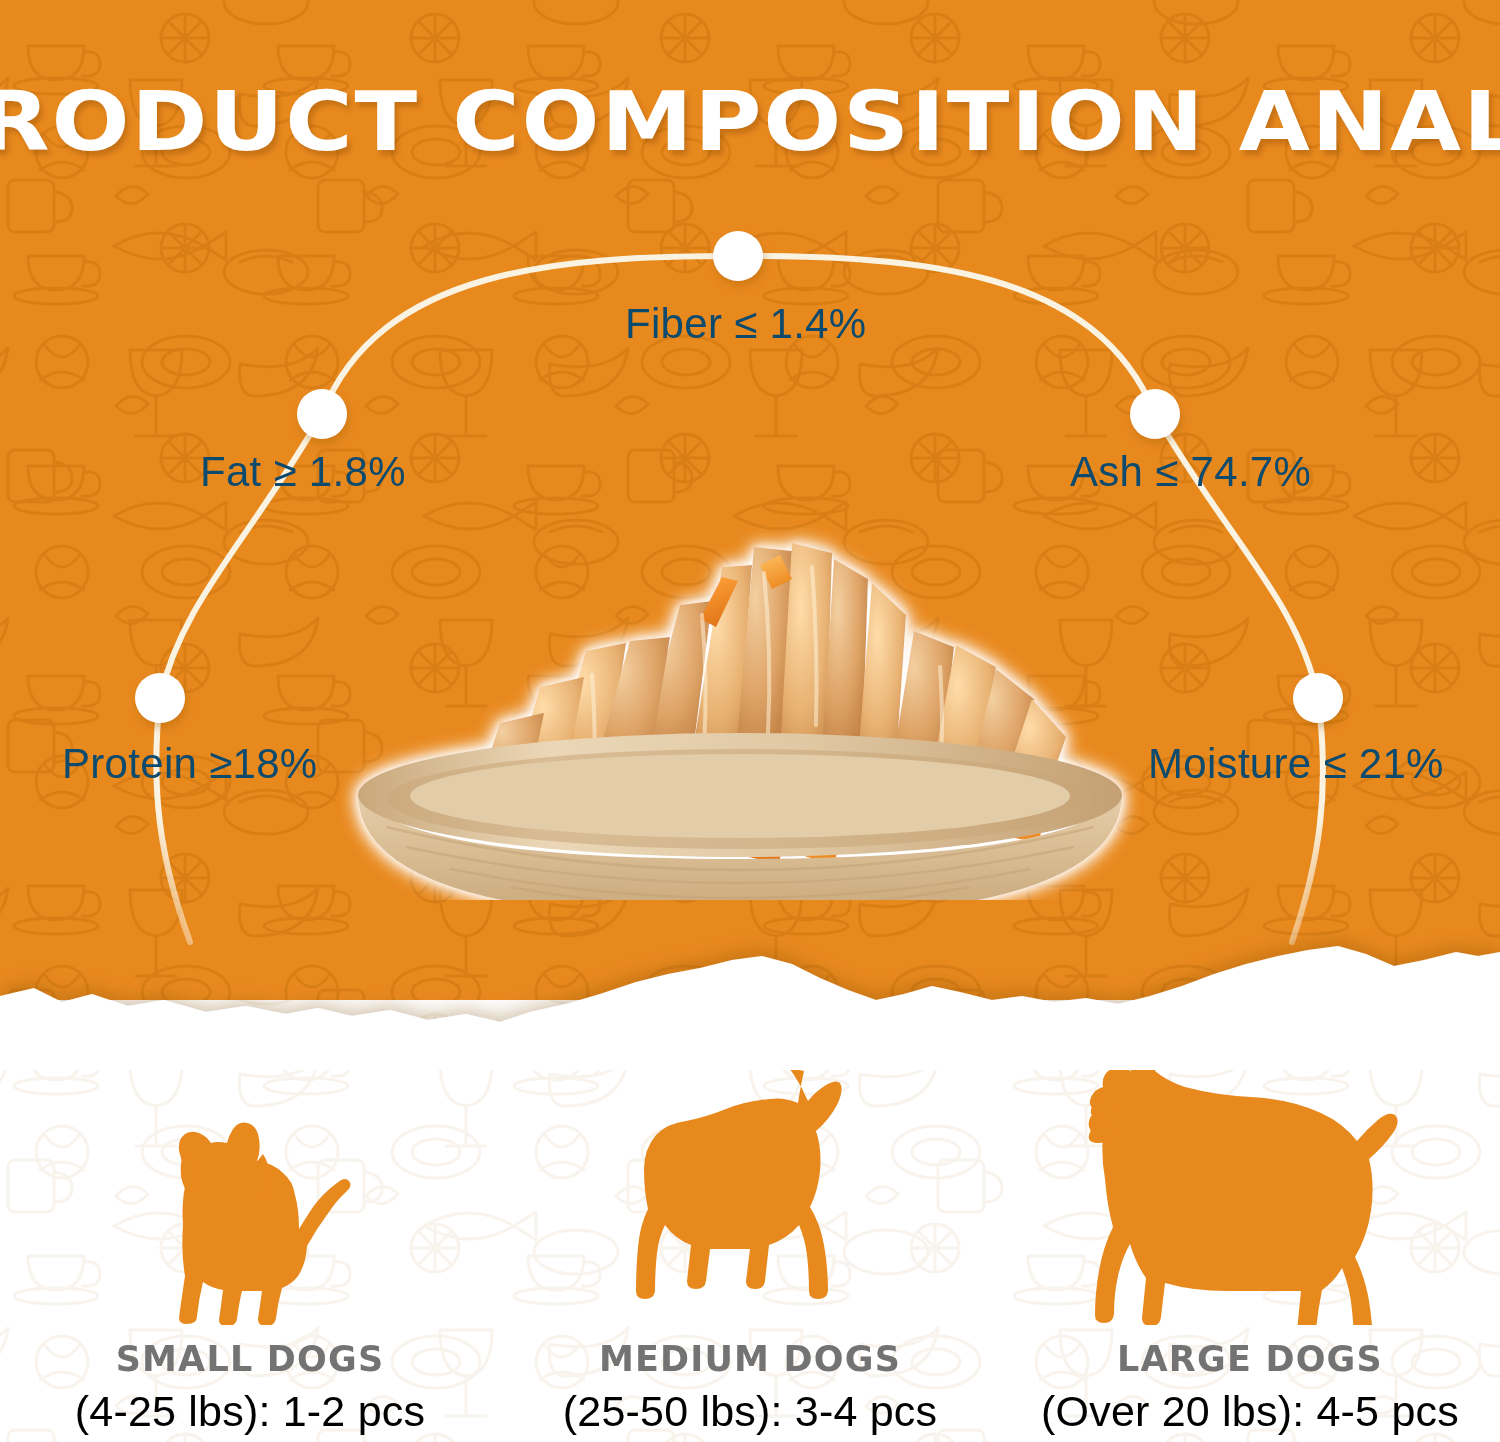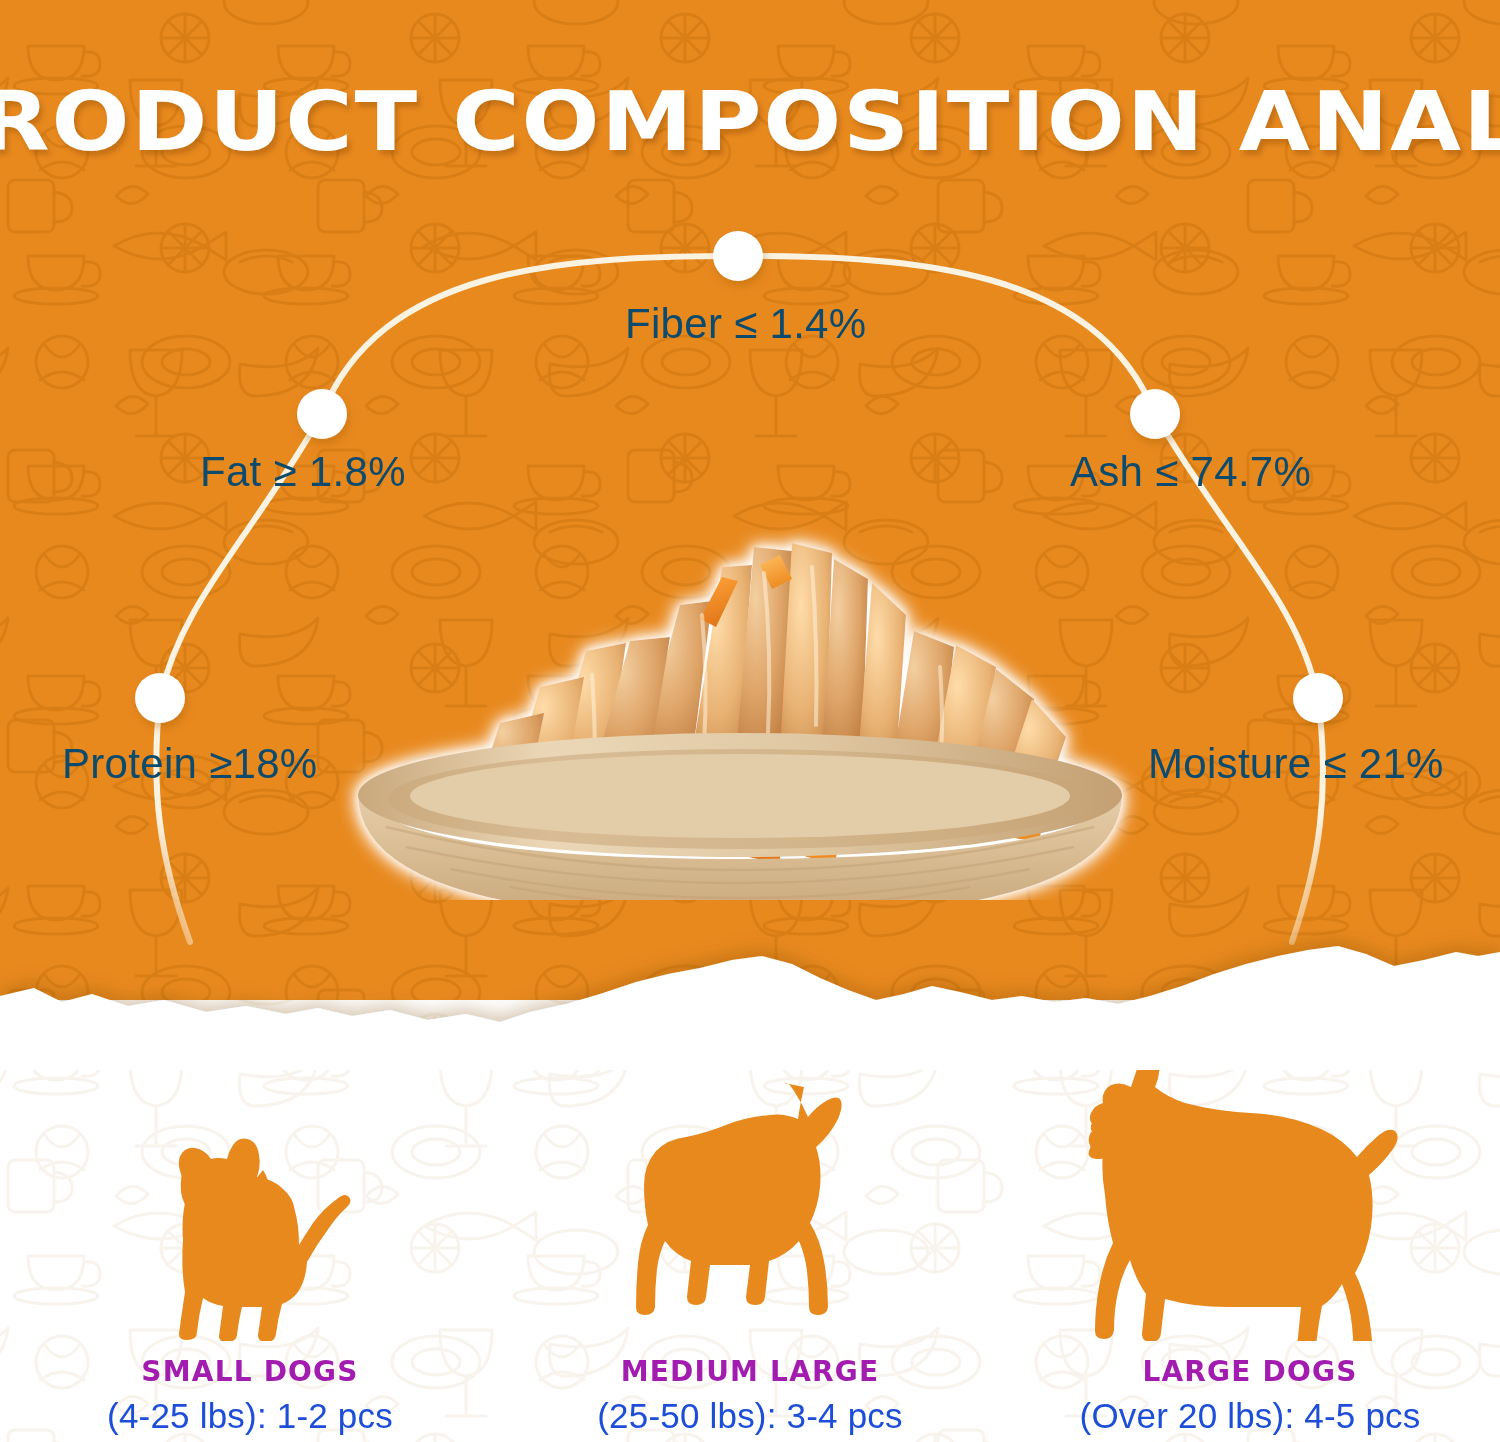--- a/index.html
+++ b/index.html
@@ -118,28 +118,28 @@
   }
   .dog-art {
     display:flex;
     align-items:flex-end;
     justify-content:center;
     height:300px;
   }
   .dog-title {
     font-family:"DejaVu Sans", sans-serif;
     font-weight:bold;
-    font-size:28px;
+    font-size:35px;
     letter-spacing:1.2px;
-    color:#a21caf;
+    color:#737373;
     margin-top:14px;
   }
   .dog-sub {
-    font-size:35px;
-    color:#1d4ed8;
+    font-size:43px;
+    color:#000000;
     margin-top:8px;
     letter-spacing:.2px;
   }
 </style>
 </head>
 <body>
 
 <div id="poster">
 
   <div id="orange-panel">
@@ -407,21 +407,21 @@
                  q0 22 4 40 q-8 16 -10 38 q-2 22 -2 44 q0 8 9 8 q9 0 10 -8
                  q0 -20 2 -38 q2 -16 8 -28 q10 14 26 20
                  q-2 18 -4 36 q0 8 9 8 q9 0 10 -8 q2 -16 4 -32
                  l40 0 q-2 16 -4 32 q0 8 9 8 q9 0 10 -8 q2 -18 4 -36
                  q18 -6 30 -20 q6 14 8 30 q2 18 2 36 q0 8 9 8 q9 0 10 -8
                  q0 -24 -4 -46 q-4 -22 -14 -38 q8 -16 10 -36
                  q2 -22 -4 -40 q14 -12 22 -28 q6 -14 2 -20 q-4 -4 -14 2
                  q-10 6 -18 16 q-6 -14 -14 -26 q-6 -10 -10 -8z"></path>
           </svg>
         </div>
-        <div class="dog-title">MEDIUM LARGE</div>
+        <div class="dog-title">MEDIUM DOGS</div>
         <div class="dog-sub">(25-50 lbs): 3-4 pcs</div>
       </div>
 
       <div class="dog-col">
         <div class="dog-art">
           <svg width="330" height="276" viewBox="0 0 330 276">
             <path fill="#E8891E" d="M46 22 q-10 -6 -20 -2 q-10 6 -8 18 q-8 2 -12 10
                  q-4 10 6 14 q-10 6 -8 16 q2 8 14 8
                  q-2 22 2 44 q2 26 8 48 q-10 20 -14 44 q-4 22 -4 44
                  q0 8 9 8 q9 0 10 -9 q0 -20 4 -38 q4 -18 12 -32

